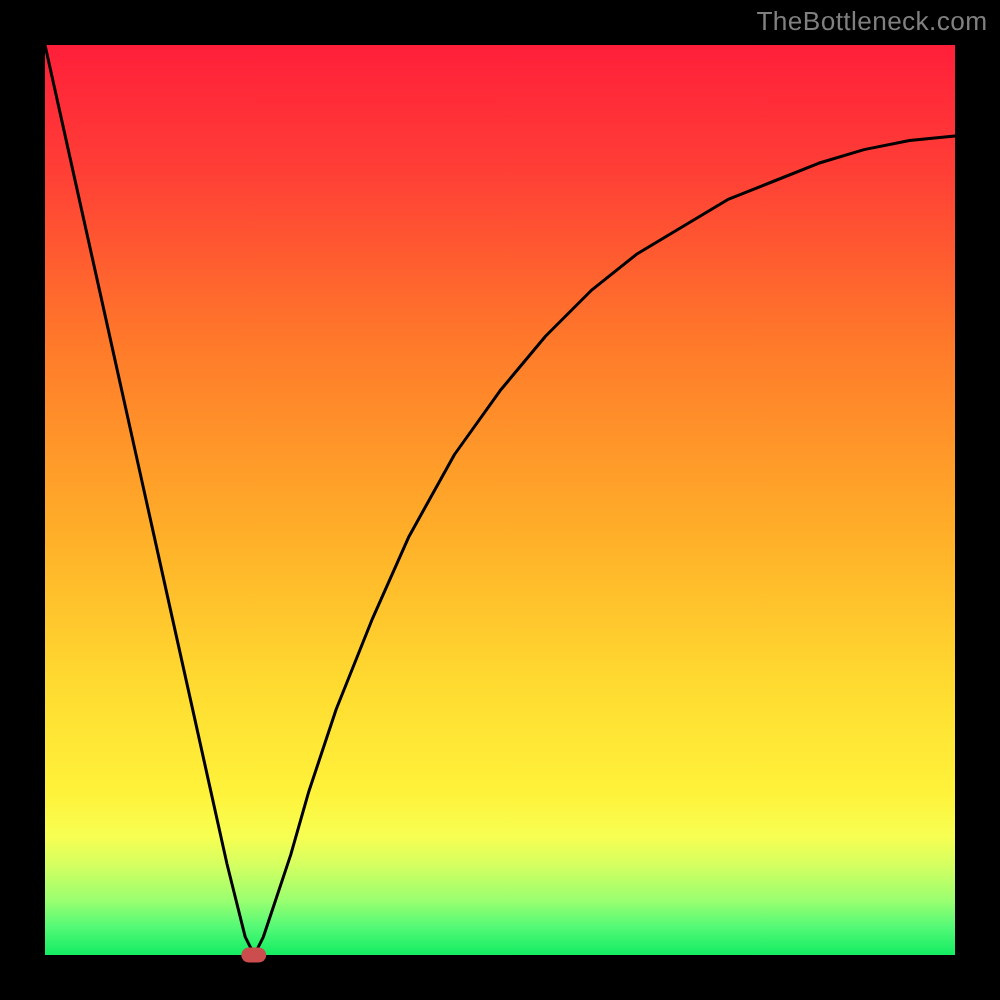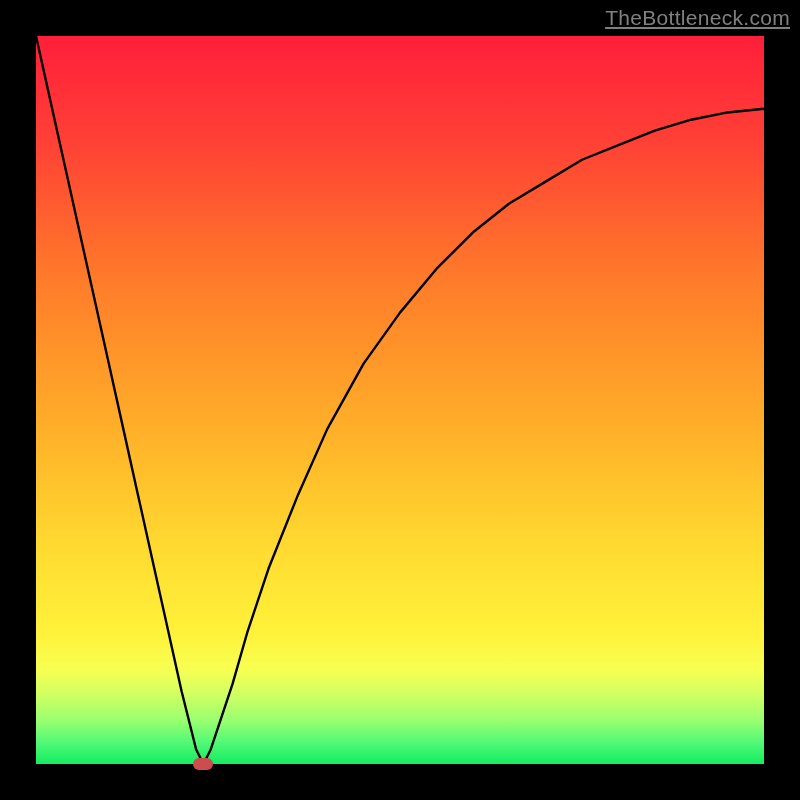--- a/index.html
+++ b/index.html
@@ -41,21 +41,20 @@
   .watermark {
     position: absolute;
     top: 6px;
     right: 10px;
     color: #808080;
     font-size: 21px;
     font-weight: 500;
     letter-spacing: 0.3px;
     pointer-events: none;
     user-select: none;
-    text-decoration: underline;
   }
   svg.curve {
     position: absolute;
     left: 0;
     top: 0;
     width: 728px;
     height: 728px;
     pointer-events: none;
   }
   .marker {

